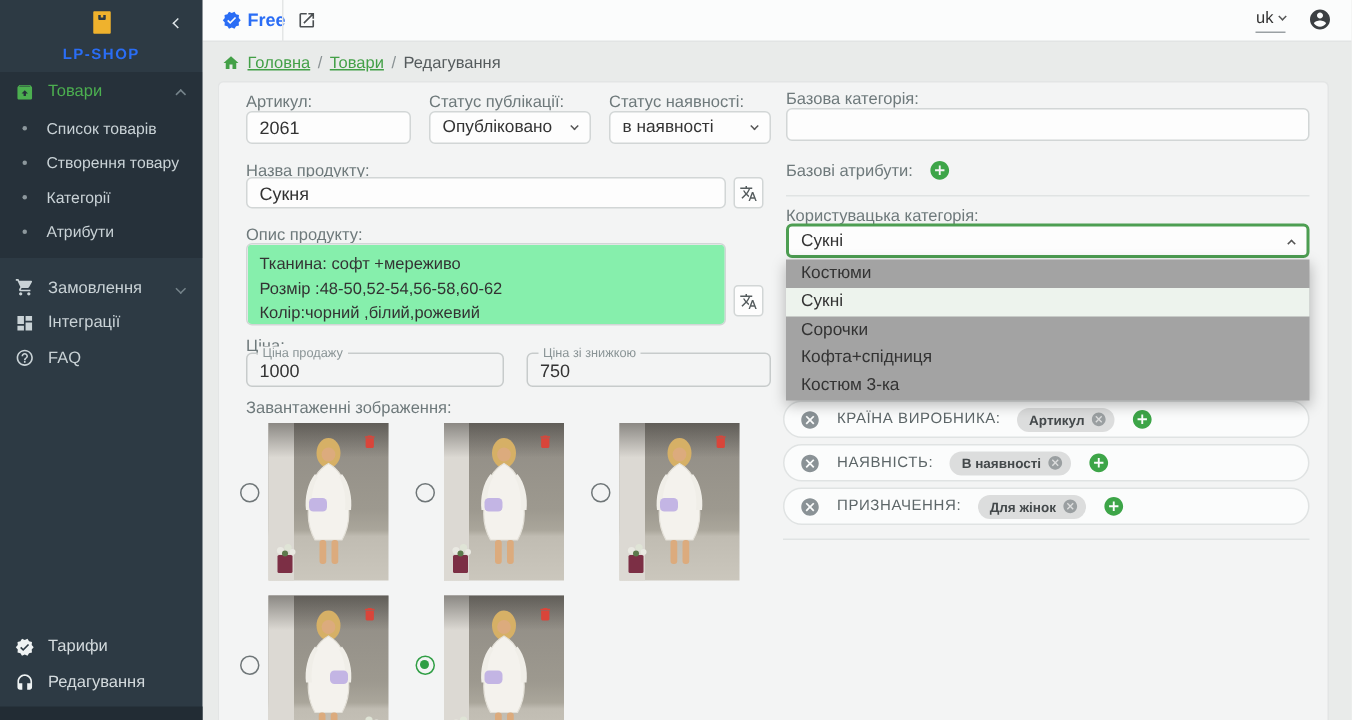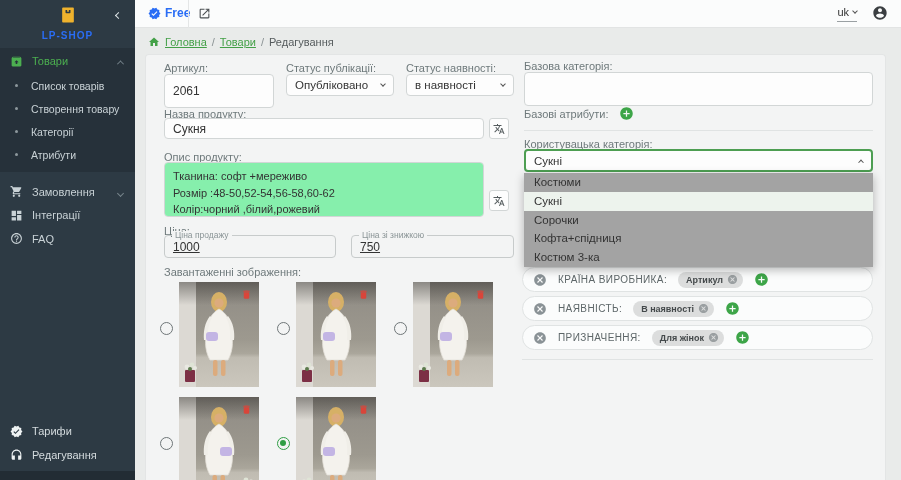--- a/index.html
+++ b/index.html
@@ -44,30 +44,30 @@
   .content { position:absolute; left:135px; top:28px; width:766px; height:452px; }
   .breadcrumb { position:absolute; left:13px; top:8px; display:flex; align-items:center; gap:5px; font-size:11px; }
   .bc-home-ic { width:12px; height:12px; color:#43a047; }
   .bc-link { color:#43a047; text-decoration:underline; cursor:pointer; }
   .bc-sep { color:#8a9294; }
   .bc-current { color:#555b5d; }
 
   .panel { position:absolute; left:10px; top:26px; width:741px; height:426px; background:#f3f4f4; border:1px solid #e3e5e5; border-bottom:none; border-radius:4px 4px 0 0; }
 
   .flabel { position:absolute; font-size:11px; color:#6e797b; white-space:nowrap; }
-  .tinput { position:absolute; height:34px; border:1px solid #d2d6d6; border-radius:4px; background:#fdfdfd; font-size:12px; color:#333; padding:0 8px; font-family:"Liberation Sans", sans-serif; }
+  .tinput { position:absolute; height:22px; border:1px solid #d2d6d6; border-radius:4px; background:#fdfdfd; font-size:12px; color:#333; padding:0 8px; font-family:"Liberation Sans", sans-serif; }
   .selbox { position:absolute; height:22px; border:1px solid #d2d6d6; border-radius:4px; background:#fdfdfd; font-size:11.5px; color:#333; display:flex; align-items:center; justify-content:space-between; padding:0 8px; cursor:pointer; }
   .selbox .chev { width:4px; height:4px; color:#555; margin-top:-2px; }
   textarea.descr { position:absolute; border:1px solid #d2d6d6; border-radius:4px; background:#86efac; font-size:11px; line-height:1.5; color:#333; padding:5px 8px; resize:none; font-family:"Liberation Sans", sans-serif; }
   .tool-btn { position:absolute; width:20px; height:21px; border:1px solid #d2d6d6; border-radius:3px; background:#fdfdfd; display:flex; align-items:center; justify-content:center; color:#555c5e; cursor:pointer; }
   .tool-btn svg { width:12px; height:12px; }
 
   .pf { position:absolute; height:23px; border:1px solid #c7cbcb; border-radius:4px; }
   .pf-label { position:absolute; top:-5px; left:7px; font-size:8.5px; color:#8a9496; background:#f3f4f4; padding:0 3px; line-height:1; }
-  .pf input { border:none; background:transparent; outline:none; width:100%; height:100%; font-size:12px; color:#333; padding:0 8px; font-family:"Liberation Sans", sans-serif;text-decoration:underline; }
+  .pf input { border:none; background:transparent; outline:none; width:100%; height:100%; font-size:12px; color:#333; padding:0 8px; font-family:"Liberation Sans", sans-serif; }
 
   
   .photo-cell { position:absolute; width:80px; height:105px; }
   .photo { position:relative; width:100%; height:100%; overflow:hidden;
     background:
       linear-gradient(180deg, rgba(40,38,35,0.45) 0%, rgba(40,38,35,0) 22%),
       linear-gradient(90deg, #dcd9d3 0 21%, rgba(0,0,0,0) 21%),
       linear-gradient(180deg, #8f8b84 0%, #9d998f 55%, #aaa69b 68%, #c0bcb2 72%, #cbc7bd 100%);
   }
   .photo svg.fig { position:absolute; left:0; top:0; width:100%; height:100%; }

